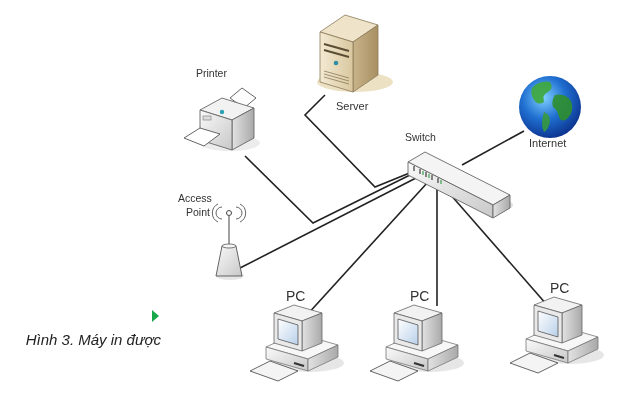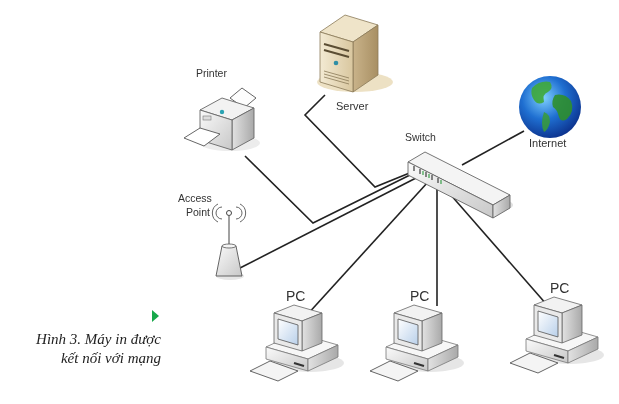--- a/index.html
+++ b/index.html
@@ -1,19 +1,19 @@
 <!DOCTYPE html>
 <html><head>
 <meta charset="utf-8">
 <style>
   html, body { margin:0; padding:0; background:#ffffff; }
   body { width:619px; height:404px; position:relative; overflow:hidden; font-family:"Liberation Sans", sans-serif; }
   svg#diagram { position:absolute; left:0; top:0; width:619px; height:404px; }
   .lbl { font-family:"Liberation Sans", sans-serif; fill:#333; }
-  .caption { position:absolute; right:458px; top:330px; text-align:right; font-family:Liberation Serif, serif; font-style:italic; font-size:15px; color:#222; line-height:19px; white-space:nowrap; }
+  .caption { position:absolute; right:458px; top:330px; font-family:Liberation Sans, sans-serif; font-style:italic; font-size:15px; color:#222; line-height:19px; white-space:nowrap; }
   .marker { position:absolute; left:152px; top:310px; width:0; height:0; border-top:6px solid transparent; border-bottom:6px solid transparent; border-left:7px solid #17a84a; }
 </style>
 </head>
 <body>
 
 <svg id="diagram" viewBox="0 0 619 404">
   <defs>
     <linearGradient id="gServer" x1="0" y1="0" x2="1" y2="0">
       <stop offset="0" stop-color="#f3ead3"></stop>
         <stop offset="1" stop-color="#d9c79f"></stop>
@@ -180,14 +180,13 @@
       <polygon points="26,28 54,36 54,66 26,58" fill="#e9e9e9" stroke="#666" stroke-width="0.8"></polygon>
       <polygon points="30,34 50,40 50,60 30,54" fill="url(#gScreen)" stroke="#555" stroke-width="0.8"></polygon>
       <polygon points="2,86 22,76 50,86 30,96" fill="#f4f4f4" stroke="#555" stroke-width="0.9"></polygon>
     </g>
   </g>
 </svg>
 
 <div class="marker" style="border-left-color: rgb(23, 168, 74);"></div>
 <div class="caption">
   <div>Hình 3. Máy in được</div>
-  <div>kết nối với mạng</div>
 </div>
 
 </body></html>

